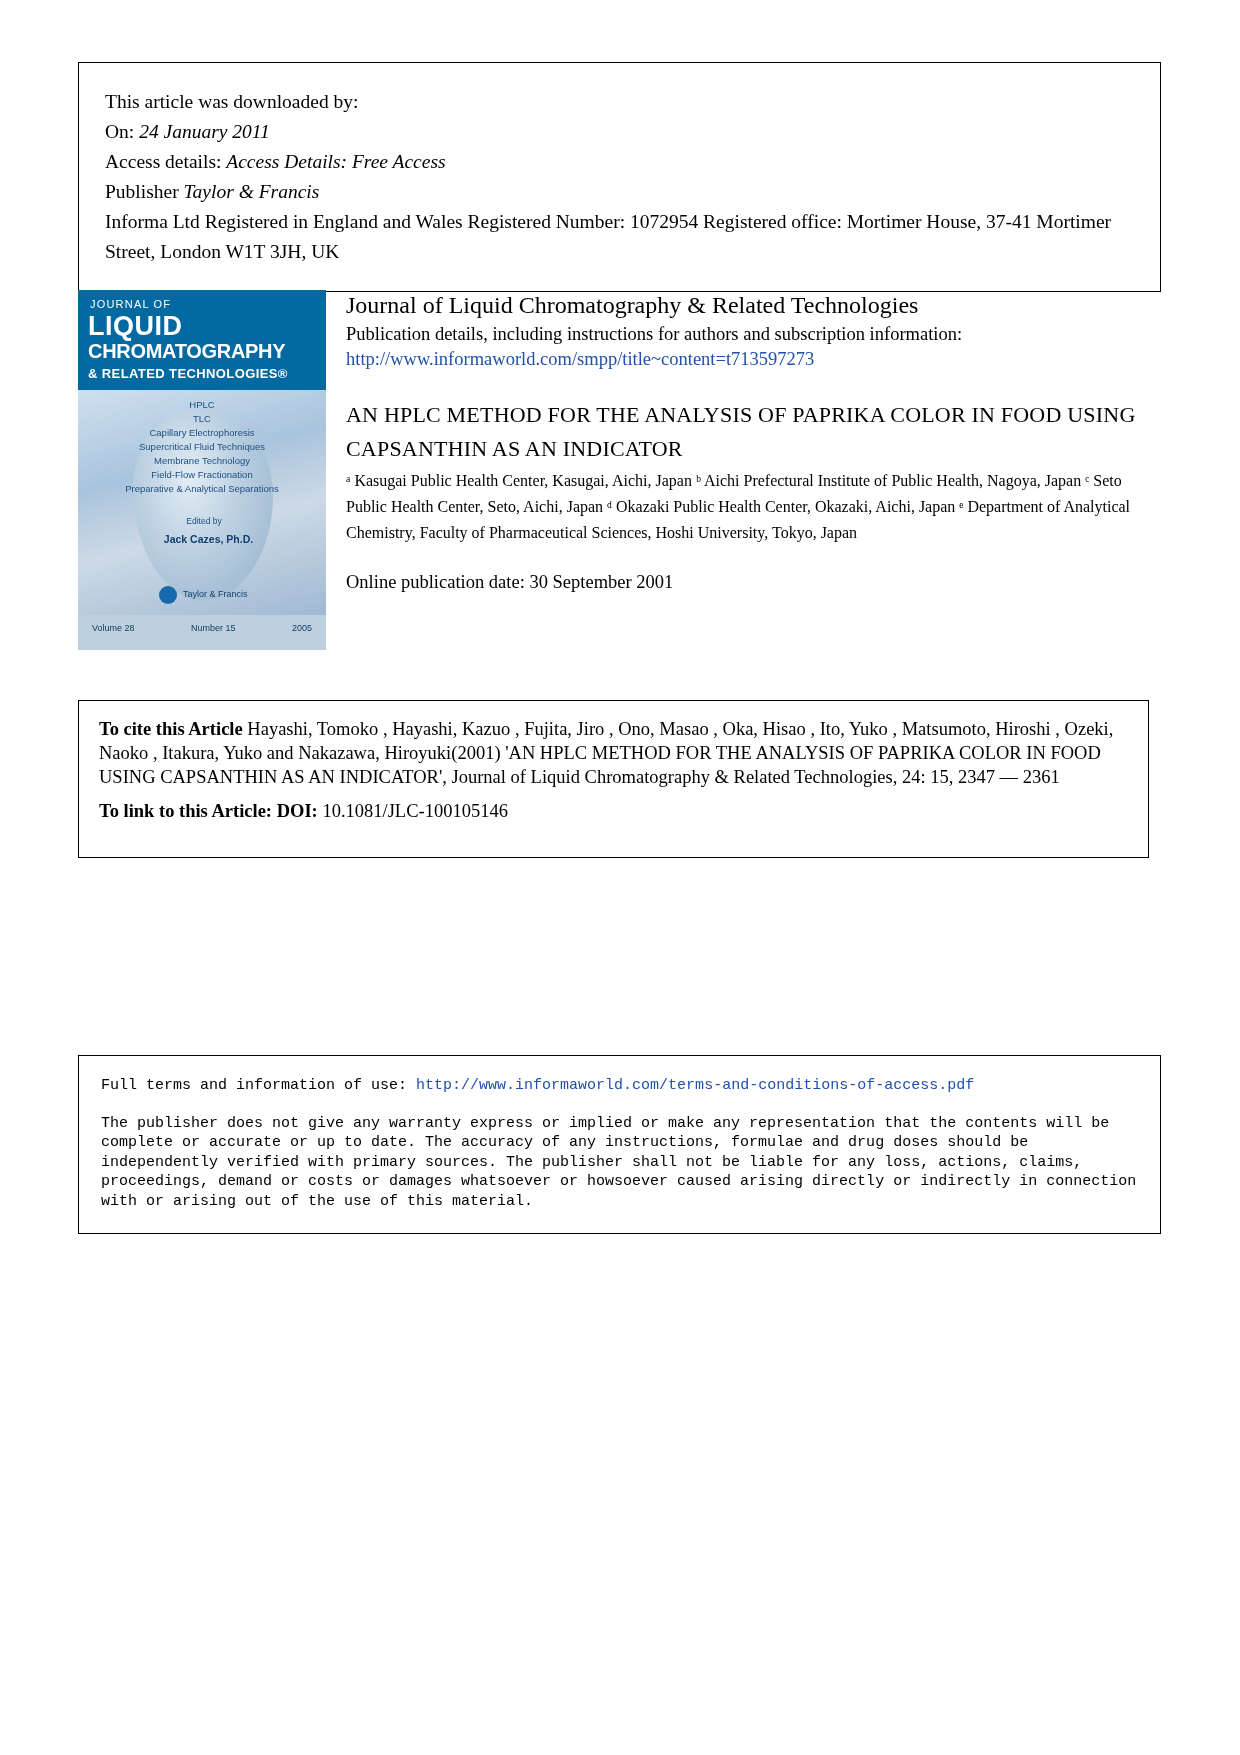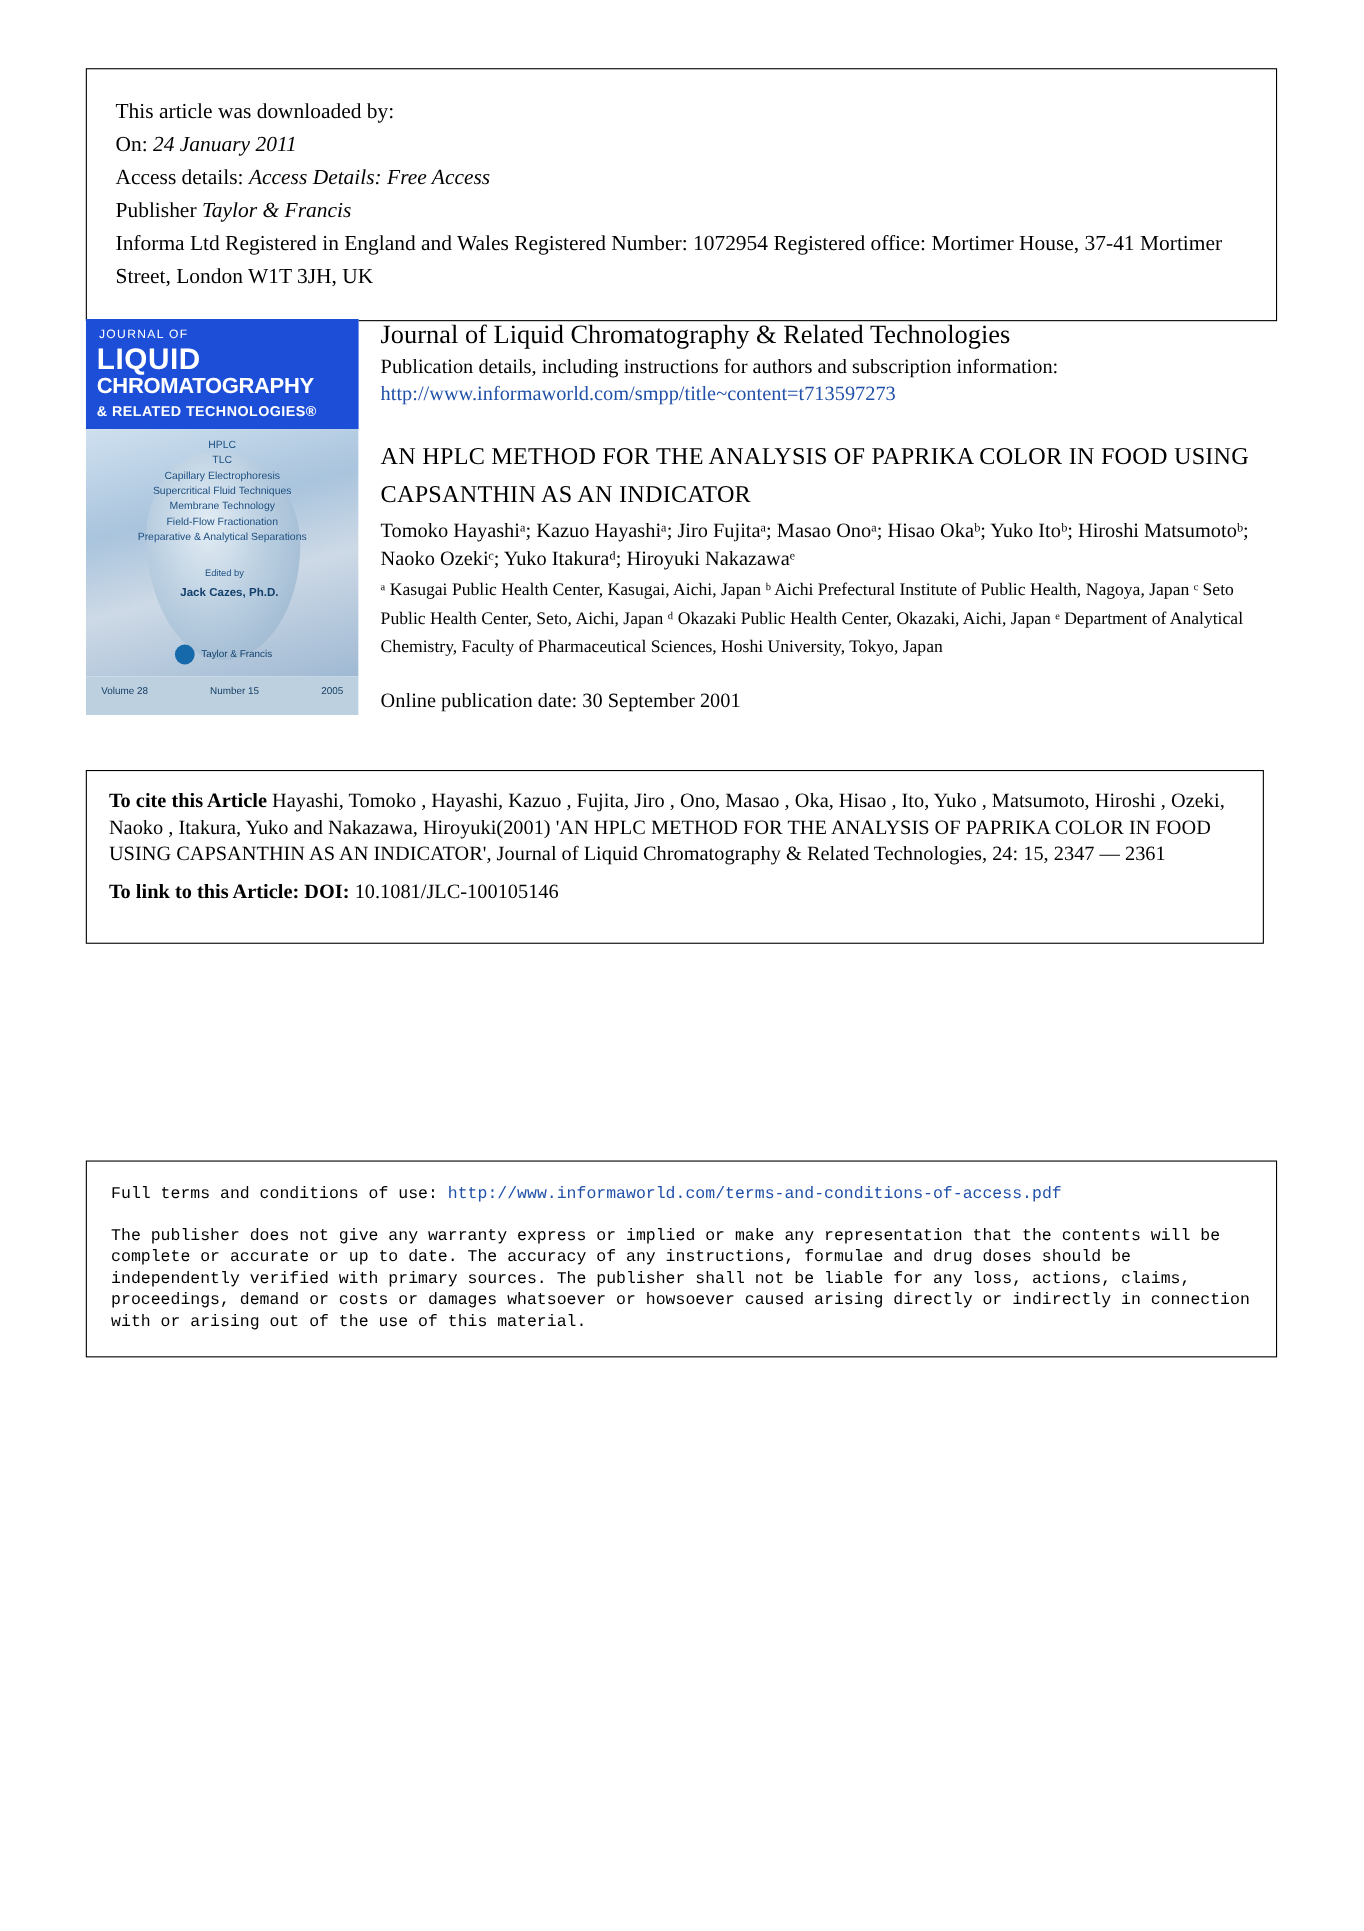--- a/index.html
+++ b/index.html
@@ -51,21 +51,21 @@
     width: 248px;
     height: 360px;
     background: #ffffff;
     overflow: hidden;
     border: 0;
   }
   .cover-top {
     position: absolute;
     left: 0; top: 0;
     width: 300px; height: 100px;
-    background: #1d4ed8;
+    background: #0369a1;
     color: #ffffff;
     font-family: "Liberation Sans", sans-serif;
   }
   .cover-top .cj {
     position: absolute;
     left: 12px; top: 8px;
     font-size: 11px;
     letter-spacing: 1.2px;
   }
   .cover-top .cl {
@@ -310,39 +310,38 @@
         <span>2005</span>
       </div>
     </div>
 
     <div class="journal-text">
       <div class="journal-title">Journal of Liquid Chromatography &amp; Related Technologies</div>
       <div class="journal-sub">Publication details, including instructions for authors and subscription information:</div>
       <div class="journal-sub"><a class="link" href="#">http://www.informaworld.com/smpp/title~content=t713597273</a></div>
 
       <div class="article-title">AN HPLC METHOD FOR THE ANALYSIS OF PAPRIKA COLOR IN FOOD USING CAPSANTHIN AS AN INDICATOR</div>
-      <div class="authors">Tomoko Hayashiᵃ; Kazuo Hayashiᵃ; Jiro Fujitaᵃ; Masao Onoᵃ; Hisao Okaᵇ; Yuko Itoᵇ; Hiroshi Matsumotoᵇ; Naoko Ozekiᶜ; Yuko Itakuraᵈ; Hiroyuki Nakazawaᵉ</div>
       <div class="affils">ᵃ Kasugai Public Health Center, Kasugai, Aichi, Japan ᵇ Aichi Prefectural Institute of Public Health, Nagoya, Japan ᶜ Seto Public Health Center, Seto, Aichi, Japan ᵈ Okazaki Public Health Center, Okazaki, Aichi, Japan ᵉ Department of Analytical Chemistry, Faculty of Pharmaceutical Sciences, Hoshi University, Tokyo, Japan</div>
       <div class="pubdate">Online publication date: 30 September 2001</div>
     </div>
   </div>
 
   <div class="cite-box">
     <div>
       <b>To cite this Article</b>
       <span>Hayashi, Tomoko , Hayashi, Kazuo , Fujita, Jiro , Ono, Masao , Oka, Hisao , Ito, Yuko , Matsumoto, Hiroshi , Ozeki, Naoko , Itakura, Yuko and Nakazawa, Hiroyuki(2001) 'AN HPLC METHOD FOR THE ANALYSIS OF PAPRIKA COLOR IN FOOD USING CAPSANTHIN AS AN INDICATOR', Journal of Liquid Chromatography &amp; Related Technologies, 24: 15, 2347 — 2361</span>
     </div>
     <div class="cite-row">
       <b>To link to this Article: DOI:</b>
       <span>10.1081/JLC-100105146</span>
     </div>
   </div>
 
 
   <div class="terms-box">
     <p>
-      <span>Full terms and conditions of use:</span>
+      <span>Full terms and information of use:</span>
       <a class="link" href="#">http://www.informaworld.com/terms-and-conditions-of-access.pdf</a>
     </p>
     <p>The publisher does not give any warranty express or implied or make any representation that the contents will be complete or accurate or up to date. The accuracy of any instructions, formulae and drug doses should be independently verified with primary sources. The publisher shall not be liable for any loss, actions, claims, proceedings, demand or costs or damages whatsoever or howsoever caused arising directly or indirectly in connection with or arising out of the use of this material.</p>
   </div>
 
 </div>
 
 </body></html>

